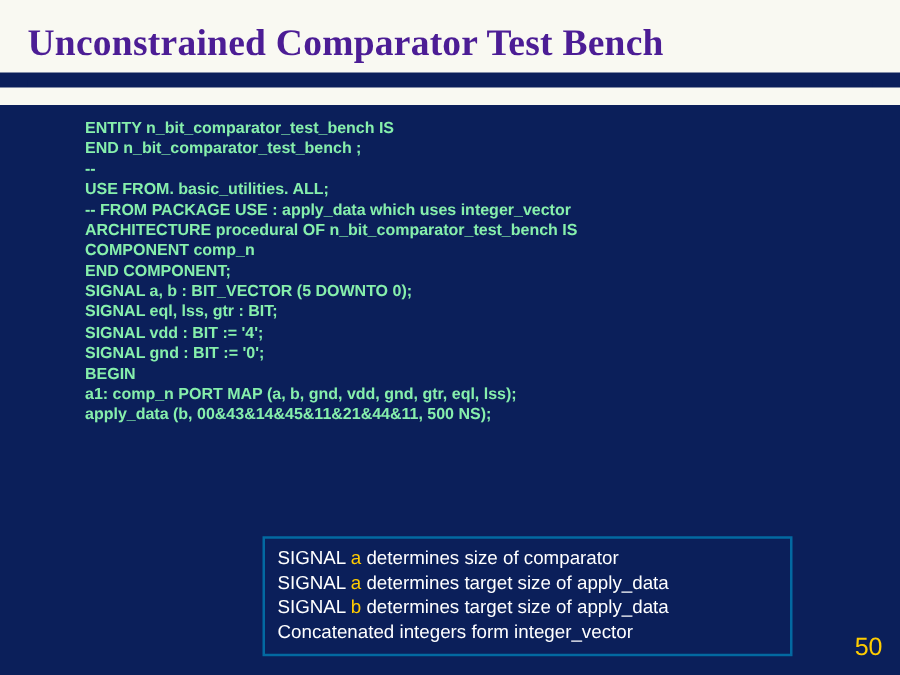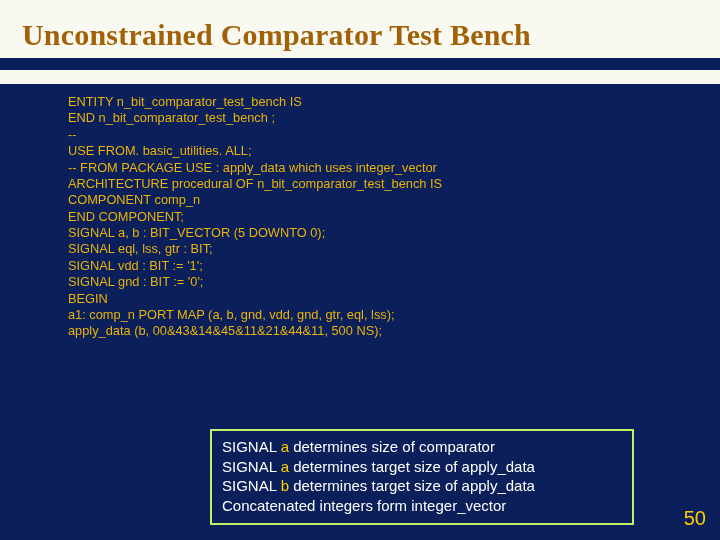--- a/index.html
+++ b/index.html
@@ -12,47 +12,47 @@
     position: relative;
   }
   .title-area {
     padding: 18px 22px 6px 22px;
     background: #f9f9f2;
   }
   .title {
     font-family: "Times New Roman", Times, serif;
     font-size: 30px;
     font-weight: bold;
-    color: #a16207;
+    color: #4c1d95;
     letter-spacing: 0.2px;
   }
   .underline {
     height: 6px;
     background: #0b1f5a;
     margin: 6px 22px 0 22px;
   }
   .cream-strip {
     height: 14px;
     background: #f9f9f2;
     margin: 0 0 0 0;
   }
   .code-block {
     padding: 10px 45px 4px 68px;
-    color: #eab308;
+    color: #86efac;
     font-size: 12.8px;
-    font-weight: normal;
+    font-weight: bold;
     line-height: 1.28;
   }
   .code-block .line { white-space: pre-wrap; }
   .box {
     position: absolute;
     left: 210px;
     bottom: 15px;
     width: 424px;
-    border: 2px solid #bef264;
+    border: 2px solid #0369a1;
     background: #0b1f5a;
     padding: 6px 10px 8px 10px;
     color: #fff;
     font-size: 15px;
     line-height: 1.3;
   }
   .box .sigA { color: #ffcc00; }
   .box .sigB { color: #ffcc00; }
   .page-num {
     position: absolute;
@@ -77,21 +77,21 @@
   <div class="line">ENTITY n_bit_comparator_test_bench IS</div>
   <div class="line">END n_bit_comparator_test_bench ;</div>
   <div class="line">--</div>
   <div class="line">USE FROM. basic_utilities. ALL;</div>
   <div class="line">-- FROM PACKAGE USE : apply_data which uses integer_vector</div>
   <div class="line">ARCHITECTURE procedural OF n_bit_comparator_test_bench IS</div>
   <div class="line">COMPONENT comp_n</div>
   <div class="line">END COMPONENT;</div>
   <div class="line">SIGNAL a, b : BIT_VECTOR (5 DOWNTO 0);</div>
   <div class="line">SIGNAL eql, lss, gtr : BIT;</div>
-  <div class="line">SIGNAL vdd : BIT := '1';</div>
+  <div class="line">SIGNAL vdd : BIT := '4';</div>
   <div class="line">SIGNAL gnd : BIT := '0';</div>
   <div class="line">BEGIN</div>
   <div class="line">a1: comp_n PORT MAP (a, b, gnd, vdd, gnd, gtr, eql, lss);</div>
   <div class="line">apply_data (b, 00&amp;43&amp;14&amp;45&amp;11&amp;21&amp;44&amp;11, 500 NS);</div>
 </div>
 
 <div class="box">
   <div>
     <span>SIGNAL </span><span class="sigA">a</span><span> determines size of comparator</span>
   </div>

